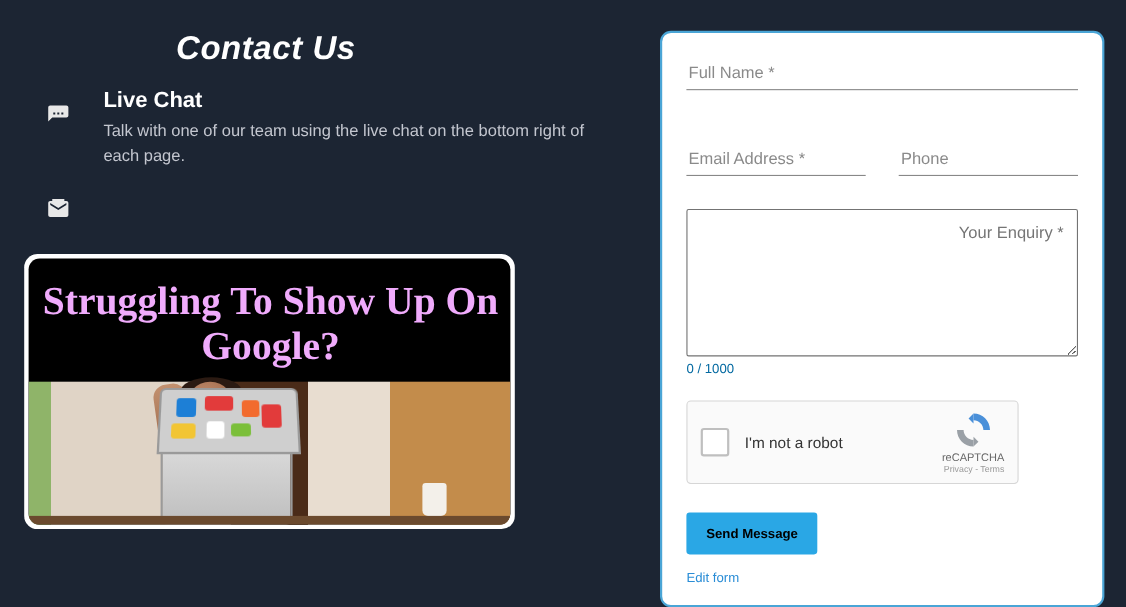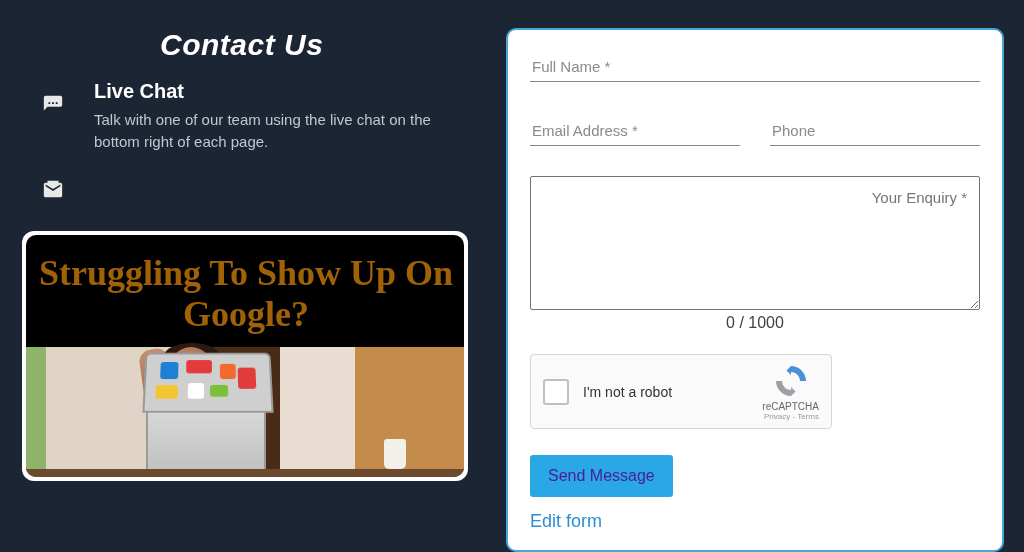--- a/index.html
+++ b/index.html
@@ -13,21 +13,21 @@
       display: flex;
       padding: 28px 20px 0 20px;
       gap: 30px;
     }
     .left-col {
       flex: 1;
       display: flex;
       flex-direction: column;
     }
     .right-col {
-      width: 498px;
+      width: 404px;
       background: #fff;
       border-radius: 10px;
       border: 2px solid #4aa5d6;
       padding: 18px 22px;
       color: #555;
       display: flex;
       flex-direction: column;
     }
     .page-title {
       font-size: 30px;
@@ -73,21 +73,21 @@
       border-radius: 12px;
       padding: 4px;
       width: 446px;
     }
     .promo-inner {
       background: #000;
       border-radius: 10px;
       overflow: hidden;
     }
     .promo-headline {
-      color: #a16207;
+      color: #f0abfc;
       font-family: Georgia, 'Times New Roman', serif;
       font-size: 36px;
       font-weight: 700;
       text-align: center;
       padding: 18px 8px 12px 10px;
       line-height: 1.15;
     }
     .promo-image {
       height: 130px;
       width: 100%;
@@ -200,23 +200,23 @@
       min-height: 134px;
       padding: 12px;
       font-size: 15px;
       color: #8a8a8a;
       resize: vertical;
       font-family: Liberation Sans, sans-serif;
       outline: none;
       text-align: right;
     }
     .char-count {
-      text-align: center;
-      font-size: 16px;
-      color: #404040;
+      text-align: left;
+      font-size: 12px;
+      color: #0369a1;
       margin: 4px 0 22px 0;
     }
     .recaptcha {
       width: 302px;
       height: 76px;
       border: 1px solid #d6d6d6;
       border-radius: 4px;
       background: #fafafa;
       display: flex;
       align-items: center;
@@ -239,33 +239,33 @@
       width: 36px;
       height: 36px;
       margin: 0 auto 2px auto;
       position: relative;
     }
     .recaptcha-logo svg { width: 36px; height: 36px; }
     .recaptcha-brand { font-size: 10px; color: #666; }
     .recaptcha-links { font-size: 8px; color: #999; }
     .send-btn {
       background: #2aa7e5;
-      color: #4c1d95;
+      color: #000000;
       border: none;
       padding: 12px 18px;
-      font-size: 16px;
-      font-weight: 400;
+      font-size: 12px;
+      font-weight: 700;
       border-radius: 3px;
       cursor: pointer;
       width: fit-content;
       margin-bottom: 14px;
     }
     .edit-form-link {
       color: #2a8dd6;
-      font-size: 18px;
+      font-size: 12px;
       text-decoration: none;
       cursor: pointer;
     }
   </style>
 </head>
 <body>
 
 <div class="left-col">
   <h1 class="page-title">Contact Us</h1>
 

